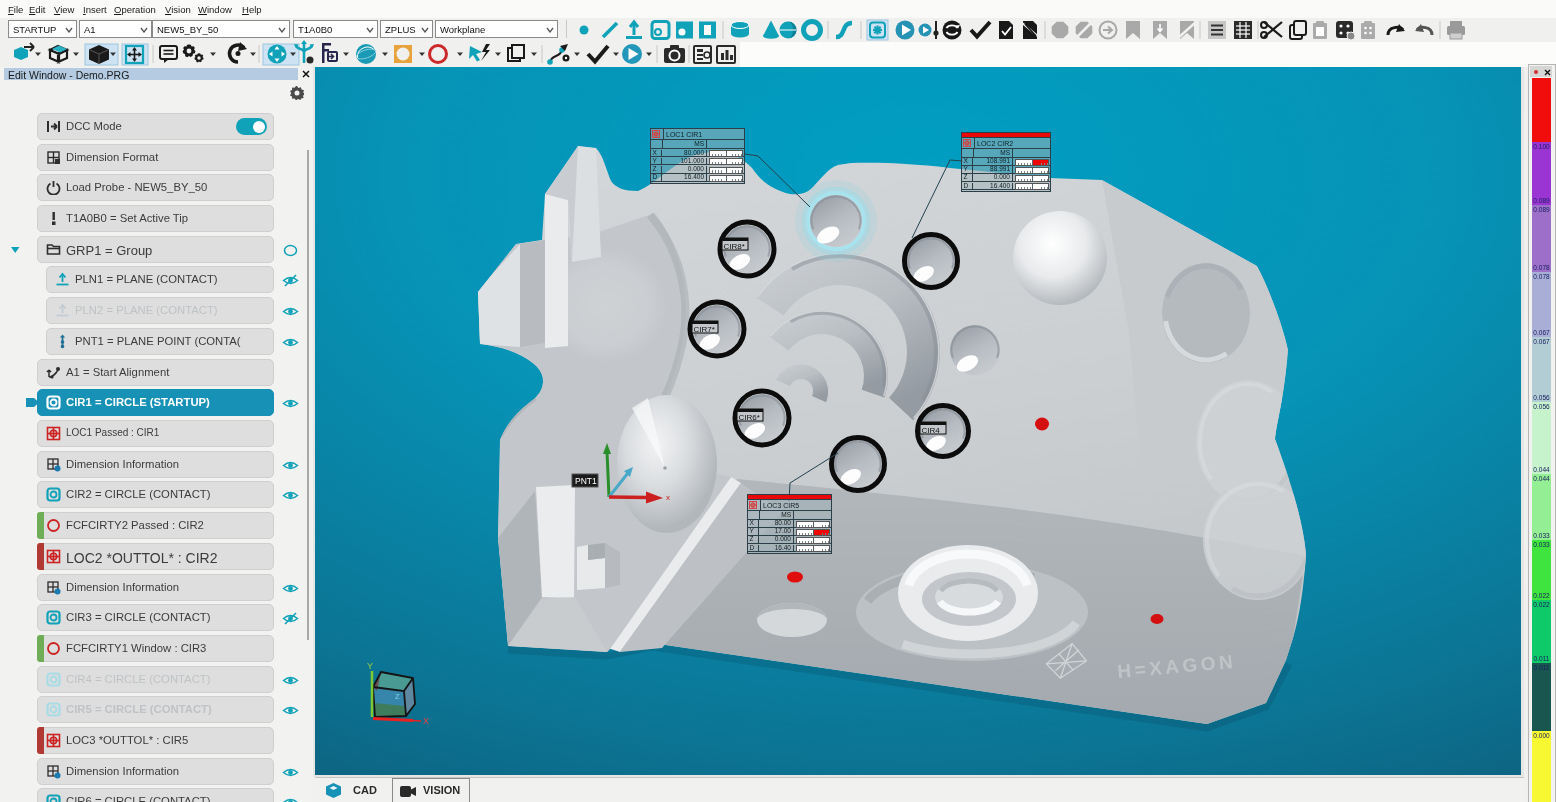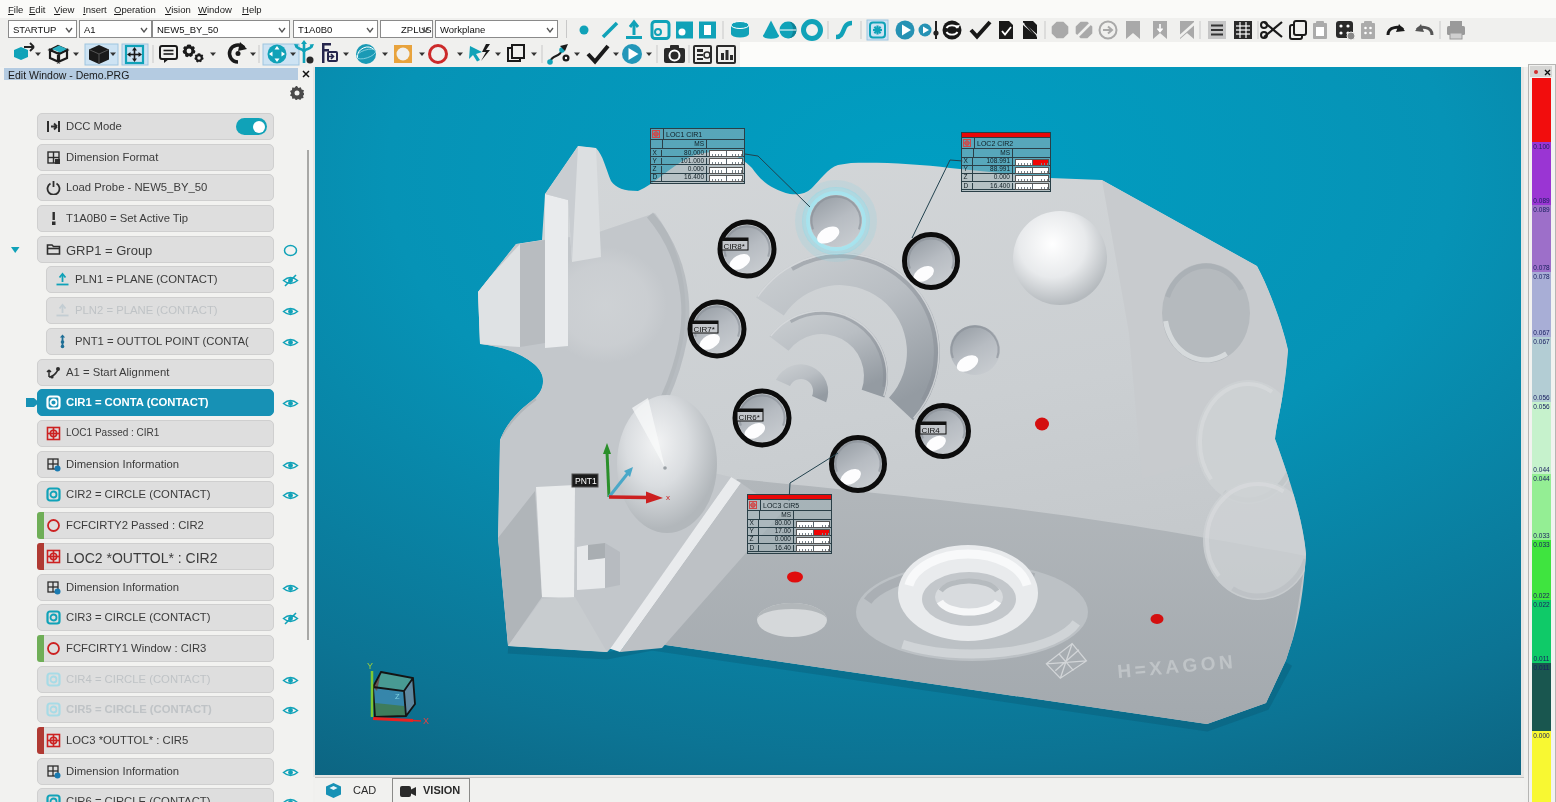--- a/index.html
+++ b/index.html
@@ -20,21 +20,21 @@
     </svg></div>
 <div style="position:absolute;left:79px;top:20px;width:73px;height:18px;background:#fff;border:1px solid #8a8a8a;font-size:9.5px;line-height:17px;padding-left:4px;box-sizing:border-box;color:#111">A1<svg style="position:absolute;right:3px;top:6px" width="8" height="6">
       <path d="M1 1 L4 5 L7 1" stroke="#555" stroke-width="1.3" fill="none"></path>
     </svg></div>
 <div style="position:absolute;left:152px;top:20px;width:138px;height:18px;background:#fff;border:1px solid #8a8a8a;font-size:9.5px;line-height:17px;padding-left:4px;box-sizing:border-box;color:#111">NEW5_BY_50<svg style="position:absolute;right:3px;top:6px" width="8" height="6">
       <path d="M1 1 L4 5 L7 1" stroke="#555" stroke-width="1.3" fill="none"></path>
     </svg></div>
 <div style="position:absolute;left:293px;top:20px;width:85px;height:18px;background:#fff;border:1px solid #8a8a8a;font-size:9.5px;line-height:17px;padding-left:4px;box-sizing:border-box;color:#111">T1A0B0<svg style="position:absolute;right:3px;top:6px" width="8" height="6">
       <path d="M1 1 L4 5 L7 1" stroke="#555" stroke-width="1.3" fill="none"></path>
     </svg></div>
-<div style="position:absolute;left:380px;top:20px;width:53px;height:18px;background:#fff;border:1px solid #8a8a8a;font-size:9.5px;line-height:17px;padding-left:20px;box-sizing:border-box;color:#111">ZPLUS<svg style="position:absolute;right:3px;top:6px" width="8" height="6">
+<div style="position:absolute;left:380px;top:20px;width:53px;height:18px;background:#fff;border:1px solid #8a8a8a;font-size:9.5px;line-height:17px;padding-left:4px;box-sizing:border-box;color:#111">ZPLUS<svg style="position:absolute;right:3px;top:6px" width="8" height="6">
       <path d="M1 1 L4 5 L7 1" stroke="#555" stroke-width="1.3" fill="none"></path>
     </svg></div>
 <div style="position:absolute;left:435px;top:20px;width:123px;height:18px;background:#fff;border:1px solid #8a8a8a;font-size:9.5px;line-height:17px;padding-left:4px;box-sizing:border-box;color:#111">Workplane<svg style="position:absolute;right:3px;top:6px" width="8" height="6">
       <path d="M1 1 L4 5 L7 1" stroke="#555" stroke-width="1.3" fill="none"></path>
     </svg></div>
 <div style="position:absolute;left:566px;top:20px;width:1px;height:18px;background:#c8c8c8"></div>
 <svg style="position:absolute;left:0;top:0" width="1556" height="67">
     <circle cx="584" cy="30" r="4.5" fill="#10a2b8"></circle>
     <line x1="603" y1="37" x2="617" y2="23" stroke="#10a2b8" stroke-width="3.5"></line>
     <g stroke="#10a2b8" stroke-width="3" fill="none">
@@ -350,39 +350,39 @@
 <div style="position:absolute;left:55px;top:334px;width:15px;height:15px"><svg width="15" height="15" viewBox="0 0 15 15">
       <g stroke="#1f6f96" stroke-width="1.8" fill="none">
         <line x1="7.5" y1="2" x2="7.5" y2="13"></line>
       </g>
       <g fill="#1f6f96">
         <path d="M7.5 0.5 l-2.6 3 l5.2 0 Z"></path>
         <circle cx="7.5" cy="8" r="1.8"></circle>
         <circle cx="7.5" cy="12.5" r="1.8"></circle>
       </g>
     </svg></div>
-<div style="position:absolute;left:75px;top:335px;font-size:11.3px;color:#3c3c3c;font-weight:normal;white-space:nowrap;overflow:hidden;width:194px">PNT1 = OUTTOL POINT (CONTA(</div>
+<div style="position:absolute;left:75px;top:335px;font-size:11.3px;color:#3c3c3c;font-weight:normal;white-space:nowrap;overflow:hidden;width:194px">PNT1 = PLANE POINT (CONTA(</div>
 <div style="position:absolute;left:282px;top:335px"><svg width="17" height="13" viewBox="0 0 17 13">
       <path d="M1.5 6.5 Q8.5 0.5 15.5 6.5 Q8.5 12.5 1.5 6.5 Z" fill="none" stroke="#10a2b8" stroke-width="1.5"></path>
       <circle cx="8.5" cy="6.5" r="2.4" fill="#10a2b8"></circle>
     </svg></div>
 <div style="position:absolute;left:37px;top:359px;width:237px;height:27px;background:#dedede;border:1px solid #cfcfcf;border-radius:5px;box-sizing:border-box"></div>
 <div style="position:absolute;left:46px;top:365px;width:15px;height:15px"><svg width="15" height="15" viewBox="0 0 15 15">
       <path d="M3 12 L3 5 M3 5 L1 7 M3 5 L5 7" stroke="#2d2d2d" stroke-width="1.5" fill="none"></path>
       <path d="M3 12 C6 12 9 10 12 5" stroke="#2d2d2d" stroke-width="1.5" fill="none"></path>
       <circle cx="12" cy="4" r="2" fill="#2d2d2d"></circle>
       <circle cx="6" cy="12" r="1.6" fill="#2d2d2d"></circle>
     </svg></div>
 <div style="position:absolute;left:66px;top:366px;font-size:11.3px;color:#3c3c3c;font-weight:normal;white-space:nowrap;overflow:hidden;width:203px">A1 = Start Alignment</div>
 <div style="position:absolute;left:37px;top:389px;width:237px;height:27px;background:#1791b5;border:1px solid #1791b5;border-radius:5px;box-sizing:border-box"></div>
 <div style="position:absolute;left:46px;top:395px;width:15px;height:15px"><svg width="15" height="15" viewBox="0 0 15 15">
       <rect x="1.5" y="1.5" width="12" height="12" rx="2.5" fill="none" stroke="#fff" stroke-width="2.2"></rect>
       <circle cx="7.5" cy="7.5" r="3" fill="none" stroke="#fff" stroke-width="1.8"></circle>
     </svg></div>
-<div style="position:absolute;left:66px;top:396px;font-size:11.3px;color:#fff;font-weight:bold;white-space:nowrap;overflow:hidden;width:203px">CIR1 = CONTA (CONTACT)</div>
+<div style="position:absolute;left:66px;top:396px;font-size:11.3px;color:#fff;font-weight:bold;white-space:nowrap;overflow:hidden;width:203px">CIR1 = CIRCLE (STARTUP)</div>
 <div style="position:absolute;left:282px;top:396px"><svg width="17" height="13" viewBox="0 0 17 13">
       <path d="M1.5 6.5 Q8.5 0.5 15.5 6.5 Q8.5 12.5 1.5 6.5 Z" fill="none" stroke="#10a2b8" stroke-width="1.5"></path>
       <circle cx="8.5" cy="6.5" r="2.4" fill="#10a2b8"></circle>
     </svg></div>
 <svg style="position:absolute;left:25px;top:395px" width="15" height="15">
     <path d="M1 3 L9 3 L14 7.5 L9 12 L1 12 Z" fill="#1791b5"></path>
   </svg>
 <div style="position:absolute;left:37px;top:420px;width:237px;height:27px;background:#dedede;border:1px solid #cfcfcf;border-radius:5px;box-sizing:border-box"></div>
 <div style="position:absolute;left:46px;top:426px;width:15px;height:15px"><svg width="15" height="15" viewBox="0 0 15 15">
       <g stroke="#cc2222" stroke-width="1.6" fill="none">
@@ -869,21 +869,21 @@
     </div>
   </div>
 <div style="position:absolute;left:313px;top:67px;width:2px;height:710px;background:#e6e6e4"></div>
 <div style="position:absolute;left:1521px;top:67px;width:3px;height:710px;background:#e6e6e4"></div>
 <div style="position:absolute;left:313px;top:775px;width:1211px;height:2px;background:#e6e6e4"></div>
 <div style="position:absolute;left:315px;top:777px;width:1209px;height:25px;background:#f1f1ef;border-top:1px solid #c5c5c3"></div>
 <svg style="position:absolute;left:325px;top:782px" width="17" height="17" viewBox="0 0 17 17">
     <path d="M8.5 1 L16 4.5 L16 12.5 L8.5 16 L1 12.5 L1 4.5 Z" fill="#1791b5"></path>
     <path d="M4.5 6 L8.5 4 L12.5 6 L8.5 8 Z" fill="#e8f4f8"></path>
   </svg>
-<div style="position:absolute;left:353px;top:784px;font-size:11px;font-weight:normal;color:#2a2a2a">CAD</div>
+<div style="position:absolute;left:353px;top:784px;font-size:11px;font-weight:bold;color:#2a2a2a">CAD</div>
 <div style="position:absolute;left:392px;top:778px;width:78px;height:24px;border:1px solid #8a8a88;border-bottom:none;background:#f1f1ef;box-sizing:border-box"></div>
 <svg style="position:absolute;left:400px;top:786px" width="17" height="11">
     <rect x="0" y="0" width="11" height="11" rx="2" fill="#2a2a2a"></rect>
     <path d="M11 3.5 L16 1 L16 10 L11 7.5 Z" fill="#2a2a2a"></path>
   </svg>
 <div style="position:absolute;left:423px;top:784px;font-size:11px;font-weight:bold;color:#2a2a2a">VISION</div>
 <div style="position:absolute;left:1528px;top:64px;width:26px;height:738px;background:#f2f2f0;border:1px solid #b5b5b3"></div>
 <div style="position:absolute;left:1530px;top:66px;width:22px;height:11px;background:#d6d6d4"></div>
 <div style="position:absolute;left:1534px;top:70px;width:4px;height:4px;background:#d03030;border-radius:50%"></div>
 <svg style="position:absolute;left:1544px;top:69px" width="7" height="7">

